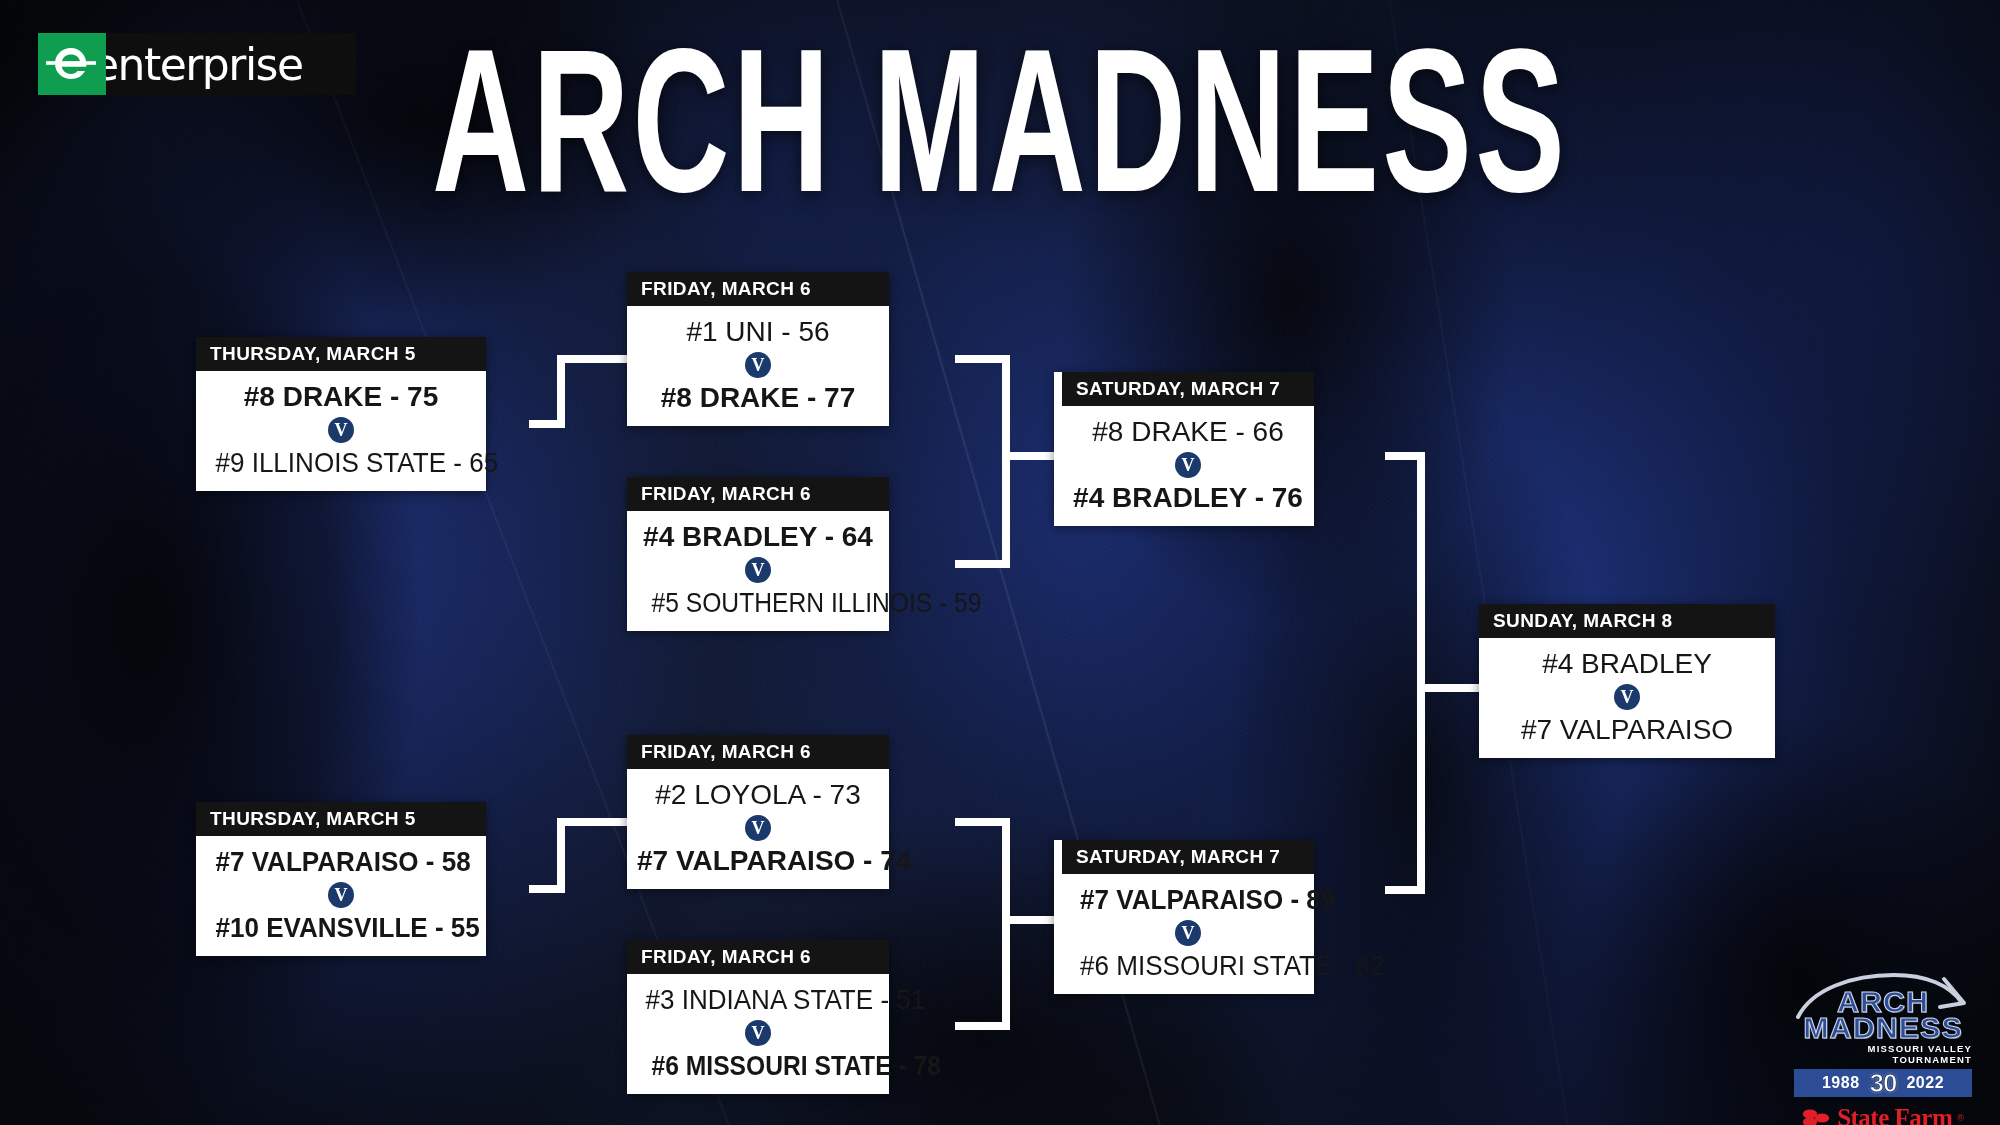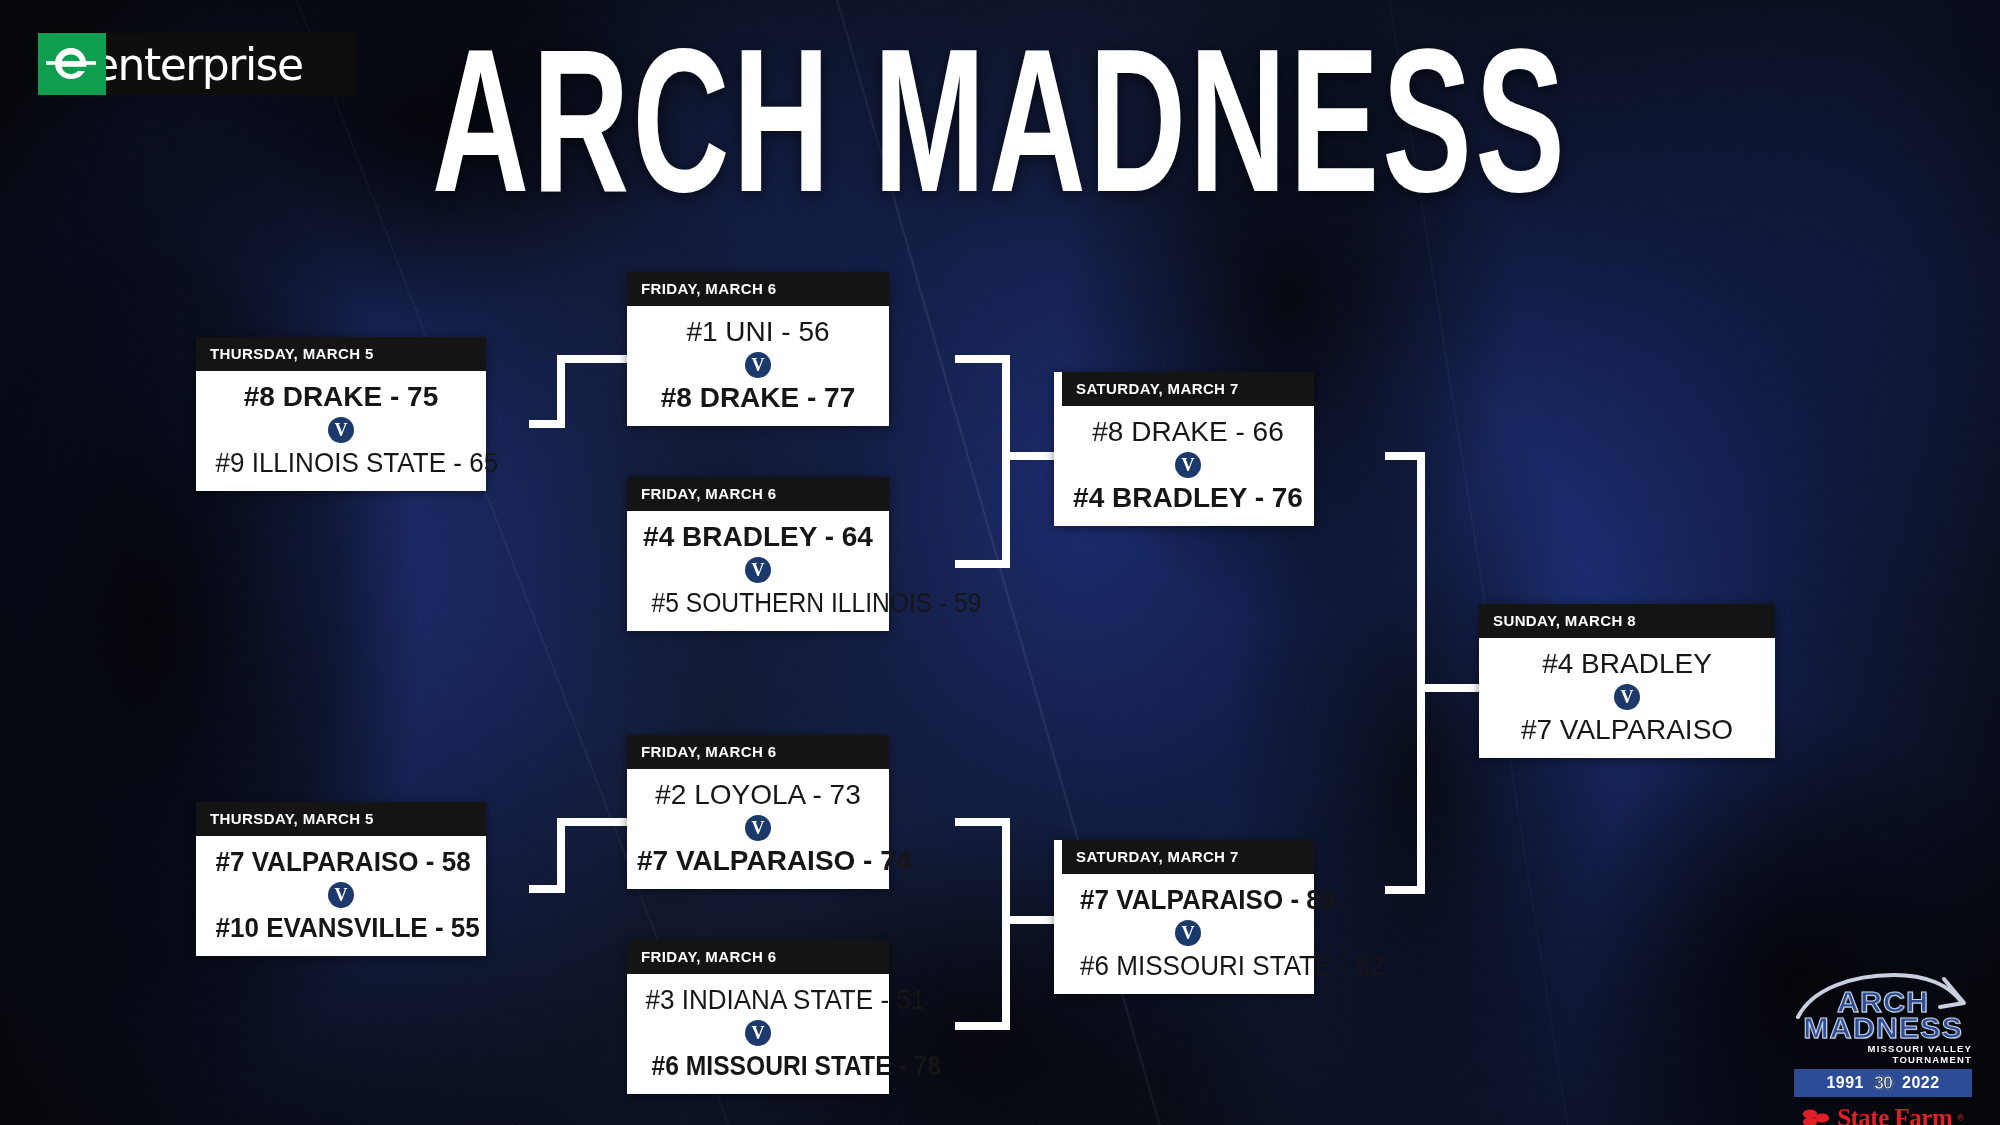--- a/index.html
+++ b/index.html
@@ -98,21 +98,21 @@
   
   .game {
     position:absolute;
     background:#ffffff;
     box-shadow:0 2px 10px rgba(0,0,0,.45);
   }
   .game-date {
     background:#141414;
     color:#ffffff;
     font-weight:700;
-    font-size:15px;
+    font-size:19px;
     letter-spacing:.4px;
     padding:7px 0 7px 14px;
     height:34px;
     line-height:20px;
     white-space:nowrap;
     font-family:"Liberation Sans", sans-serif;
   }
   .game-body {
     position:relative;
     padding:8px 10px 10px;
@@ -175,21 +175,21 @@
   .am-bar {
     margin-top:4px; height:28px; background:#2c4d95;
     display:flex; align-items:center; justify-content:center;
     position:relative;
   }
   .am-year {
     color:#ffffff; font-weight:700; font-size:16px;
     font-family:"Liberation Sans", sans-serif; letter-spacing:.5px;
   }
   .am-30 {
-    color:#ffffff; font-weight:700; font-size:18px;
+    color:#ffffff; font-weight:700; font-size:26px;
     margin:8px 10px; letter-spacing:-1px;
     font-family:"Liberation Sans Narrow","Liberation Sans", sans-serif;
     -webkit-text-stroke:1px #1a2f5e;
     text-shadow:0 0 2px rgba(255,255,255,.9);
   }
   .sf-row {
     margin-top:7px; display:flex; align-items:center; justify-content:center; gap:5px;
   }
   .sf-logo { width:30px; height:20px; }
   .sf-text {
@@ -330,21 +330,21 @@
 
   <div class="am-lockup">
     <svg class="am-swoosh" viewBox="0 0 178 46">
       <path d="M4 44 C 18 16, 58 2, 100 2 C 132 2, 156 12, 168 30" fill="none" stroke="#c8d0e0" stroke-width="4" stroke-linecap="round"></path>
       <path d="M150 6 L170 30 L146 34" fill="none" stroke="#c8d0e0" stroke-width="4" stroke-linecap="round" stroke-linejoin="round"></path>
     </svg>
     <div class="am-arch">ARCH</div>
     <div class="am-madness">MADNESS</div>
     <div class="am-sub">MISSOURI VALLEY TOURNAMENT</div>
     <div class="am-bar">
-      <span class="am-year">1991</span>
+      <span class="am-year">1988</span>
       <span class="am-30">30</span>
       <span class="am-year">2022</span>
     </div>
     <div class="sf-row">
       <svg class="sf-logo" viewBox="0 0 30 20">
         <ellipse cx="8" cy="6" rx="7.2" ry="4.6" fill="#e01f26"></ellipse>
         <ellipse cx="8" cy="14" rx="7.2" ry="4.6" fill="#e01f26"></ellipse>
         <ellipse cx="20" cy="10" rx="7.2" ry="4.6" fill="#e01f26"></ellipse>
       </svg>
       <span class="sf-text">State Farm</span>

